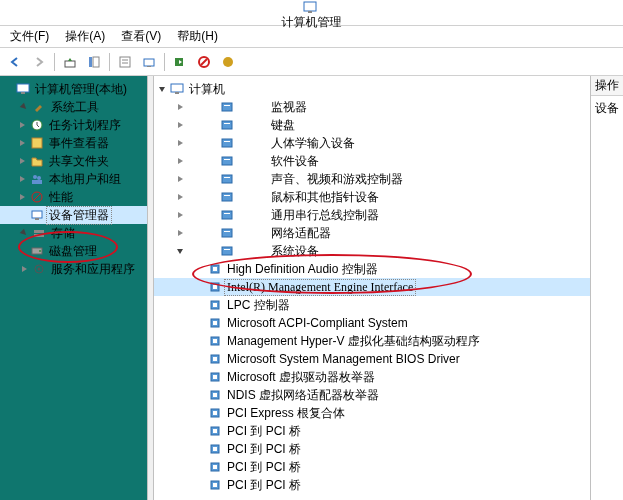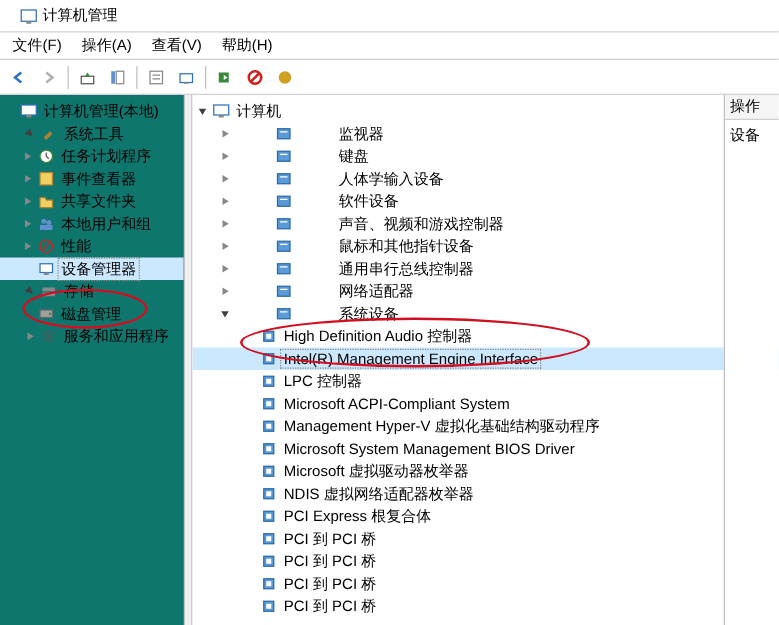--- a/index.html
+++ b/index.html
@@ -1,41 +1,41 @@
 <!DOCTYPE html>
 <html><head>
 <meta charset="utf-8">
 <style>
 * { margin: 0; padding: 0; box-sizing: border-box; font-family: "Microsoft YaHei", "Segoe UI", Tahoma, sans-serif; font-size: 12px; }
 body { width: 623px; height: 500px; background: #fff; overflow: hidden; position: relative; }
-.titlebar { height: 26px; display: flex; align-items: center; padding: 0 16px; border-bottom: 1px solid #d0d0d0; background: #fff; }
+.titlebar { height: 26px; display: flex; align-items: center; padding: 0 6px; border-bottom: 1px solid #d0d0d0; background: #fff; flex-direction: column; }
 .title-icon { width: 14px; height: 14px; margin-right: 4px; display: inline-flex; align-items: center; justify-content: center; }
 .menubar { height: 22px; display: flex; align-items: flex-start; padding: 0 2px; border-bottom: 1px solid #d0d0d0; }
 .menubar span { padding: 2px 8px; cursor: default; }
 .toolbar { height: 28px; display: flex; align-items: center; padding: 0 4px; border-bottom: 1px solid #d0d0d0; gap: 2px; }
 .tool-btn { width: 22px; height: 22px; display: inline-flex; align-items: center; justify-content: center; border: 1px solid transparent; }
 .tool-sep { width: 1px; height: 18px; background: #c0c0c0; margin: 0 2px; }
 .main { display: flex; height: calc(500px - 76px); }
 .left-pane { width: 148px; border-right: 1px solid #c0c0c0; padding: 4px 0; overflow: hidden; background: #0f766e; }
 .mid-sep { width: 6px; background: #f0f0f0; border-right: 1px solid #c0c0c0; }
 .right-pane { flex: 1; padding: 4px 0; overflow: hidden; background: #fff; position: relative; }
 .tree-row { display: flex; align-items: center; height: 18px; padding-right: 4px; white-space: nowrap; cursor: default; }
 .tree-row.selected { background: #cce8ff; }
-.tree-row.selected .label { outline: 1px dotted #888; }
+.tree-row.selected .label { outline: 1px dotted #888; font-family: Liberation Serif, serif; }
 .expander { width: 12px; height: 12px; display: inline-flex; align-items: center; justify-content: center; margin-right: 1px; flex-shrink: 0; }
 .ticon { width: 16px; height: 16px; margin-right: 2px; display: inline-flex; align-items: center; justify-content: center; flex-shrink: 0; }
 .label { padding: 0 2px; }
 .ind0 { padding-left: 2px; }
 .ind1 { padding-left: 18px; }
 .ind2 { padding-left: 16px; }
 .r-ind0 { padding-left: 2px; }
 .r-ind1 { padding-left: 20px; gap: 32px; }
 .r-ind2 { padding-left: 40px; }
 .ellipse { position: absolute; border: 2px solid #d01020; border-radius: 50%; pointer-events: none; }
-.right-actions { position: absolute; right: 0; top: 76px; width: 44px; height: calc(500px - 76px); border-left: 1px solid #c0c0c0; background: #fff; }
+.right-actions { position: absolute; right: 0; top: 76px; width: 33px; height: calc(500px - 76px); border-left: 1px solid #c0c0c0; background: #fff; }
 .ra-hdr { height: 20px; display: flex; align-items: center; padding: 0 4px; border-bottom: 1px solid #d0d0d0; background: #f5f5f5; }
 .ra-body { padding: 4px; }
 svg { display: block; }
 </style>
 </head>
 <body>
 
 <div class="titlebar">
   <span class="title-icon">
     <svg width="14" height="14">

